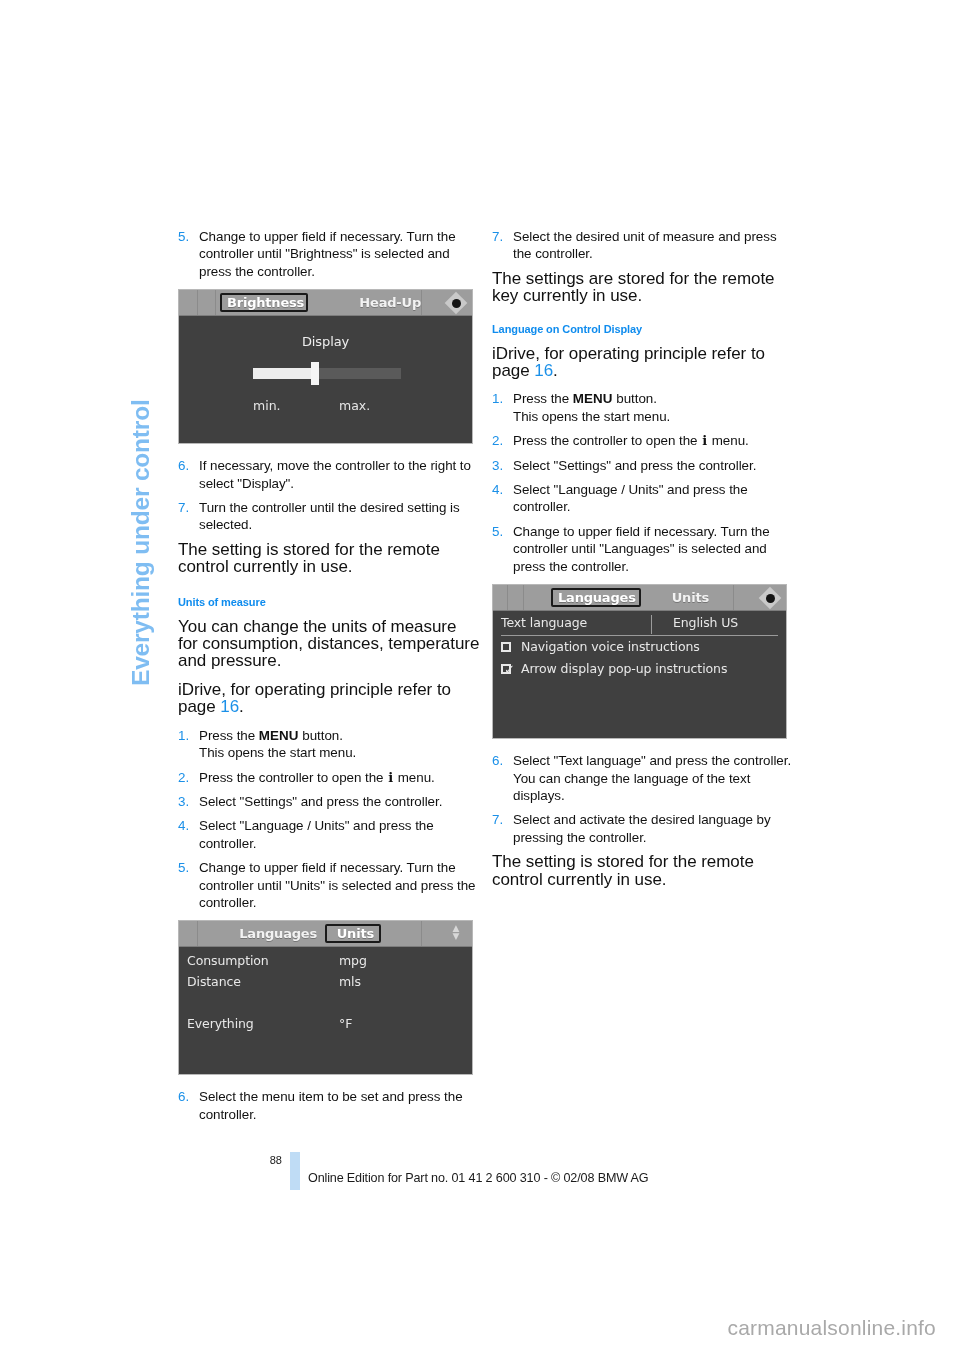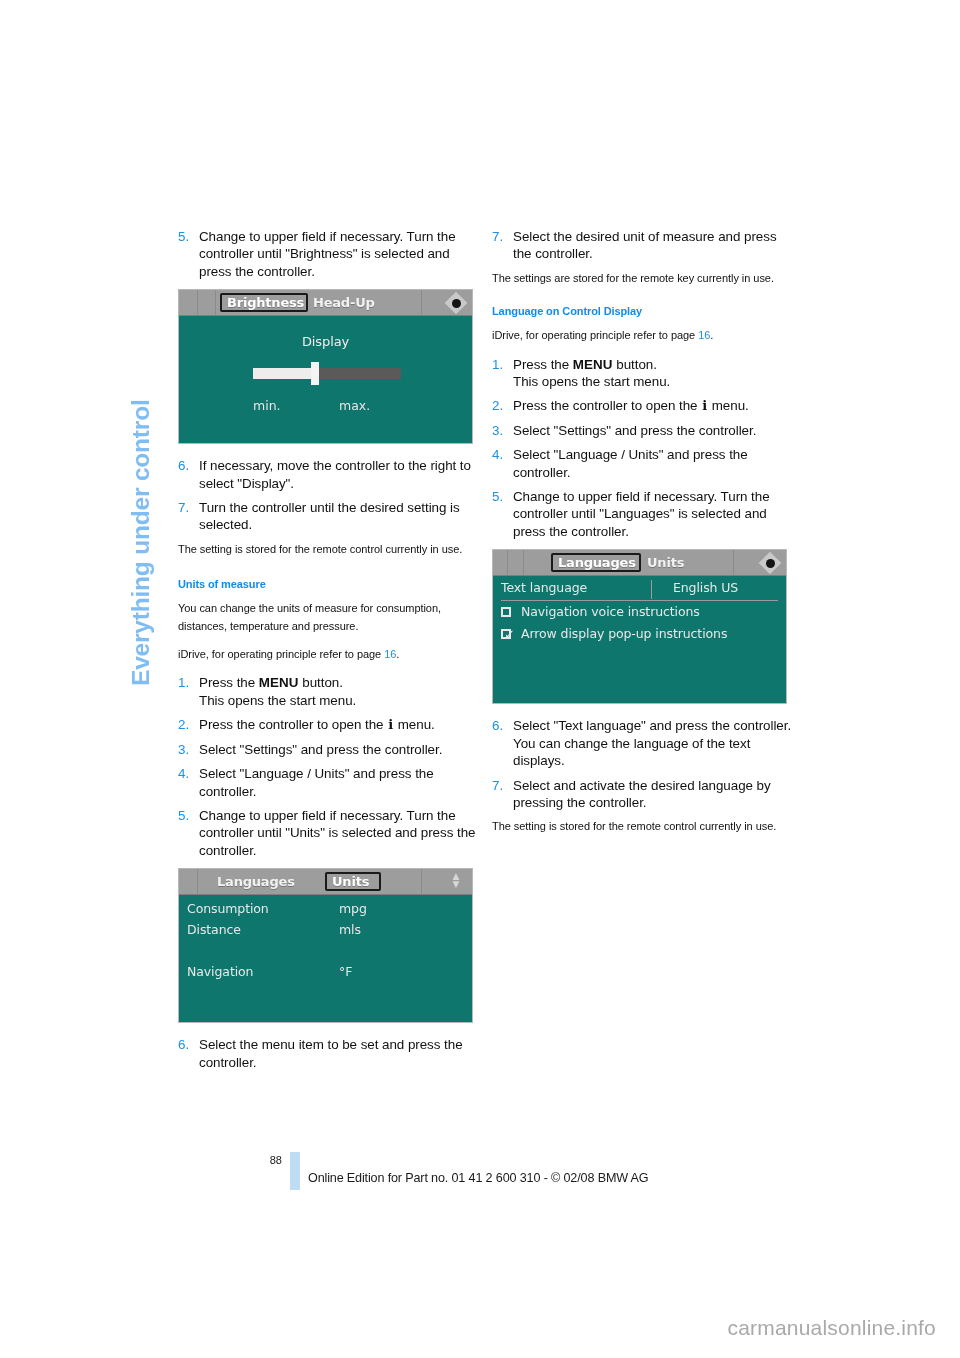--- a/index.html
+++ b/index.html
@@ -52,21 +52,21 @@
   .col {
     position: absolute;
     width: 302px;
     top: 228px;
   }
   .col-left  { left: 178px; }
   .col-right { left: 492px; }
 
   
   .para {
-    font-size: 11px;
+    font-size: 17px;
     line-height: 17.4px;
     color: #111111;
     margin: 0 0 11px 0;
     letter-spacing: -0.05px;
   }
 
   .step {
     position: relative;
     font-size: 13.4px;
     line-height: 17.4px;
@@ -133,21 +133,21 @@
     border-left: 1px solid #8b8b8b;
   }
   .tab-item {
     position: absolute;
     top: 3px;
     height: 19px;
     line-height: 19px;
     color: #f2f2f2;
     font-size: 13px;
     font-weight: bold;
-    text-align: left;
+    text-align: right;
     letter-spacing: -0.2px;
     text-shadow: 0 1px 0 rgba(0,0,0,.25);
   }
   .tab-item.selected {
     background: #9d9d9d;
     border: 2px solid #1a1a1a;
     color: #ffffff;
     border-radius: 2px;
     box-sizing: border-box;
     padding: 0 5px;
@@ -182,21 +182,21 @@
     color: #d8d8d8;
     font-size: 9px;
     text-align: center;
     line-height: 8px;
   }
 
   .shot-body {
     position: absolute;
     left: 0; top: 26px;
     right: 0; bottom: 0;
-    background: #0f766e;
+    background: #404040;
   }
 
   
   .row {
     position: absolute;
     left: 8px;
     right: 8px;
     height: 19px;
     color: #e8e8e8;
     font-size: 12.5px;
@@ -433,21 +433,21 @@
       <div class="shot-body">
         <div class="row" style="top:6px;">
           <span class="lbl">Consumption</span>
           <span class="val">mpg</span>
         </div>
         <div class="row" style="top:27px;">
           <span class="lbl">Distance</span>
           <span class="val">mls</span>
         </div>
         <div class="row" style="top:69px;">
-          <span class="lbl">Navigation</span>
+          <span class="lbl">Everything</span>
           <span class="val">°F</span>
         </div>
       </div>
 
     </div>
 
     <div class="step">
       <span class="step-num">6.</span>
       <span>Select the menu item to be set and press the controller.</span>
     </div>

